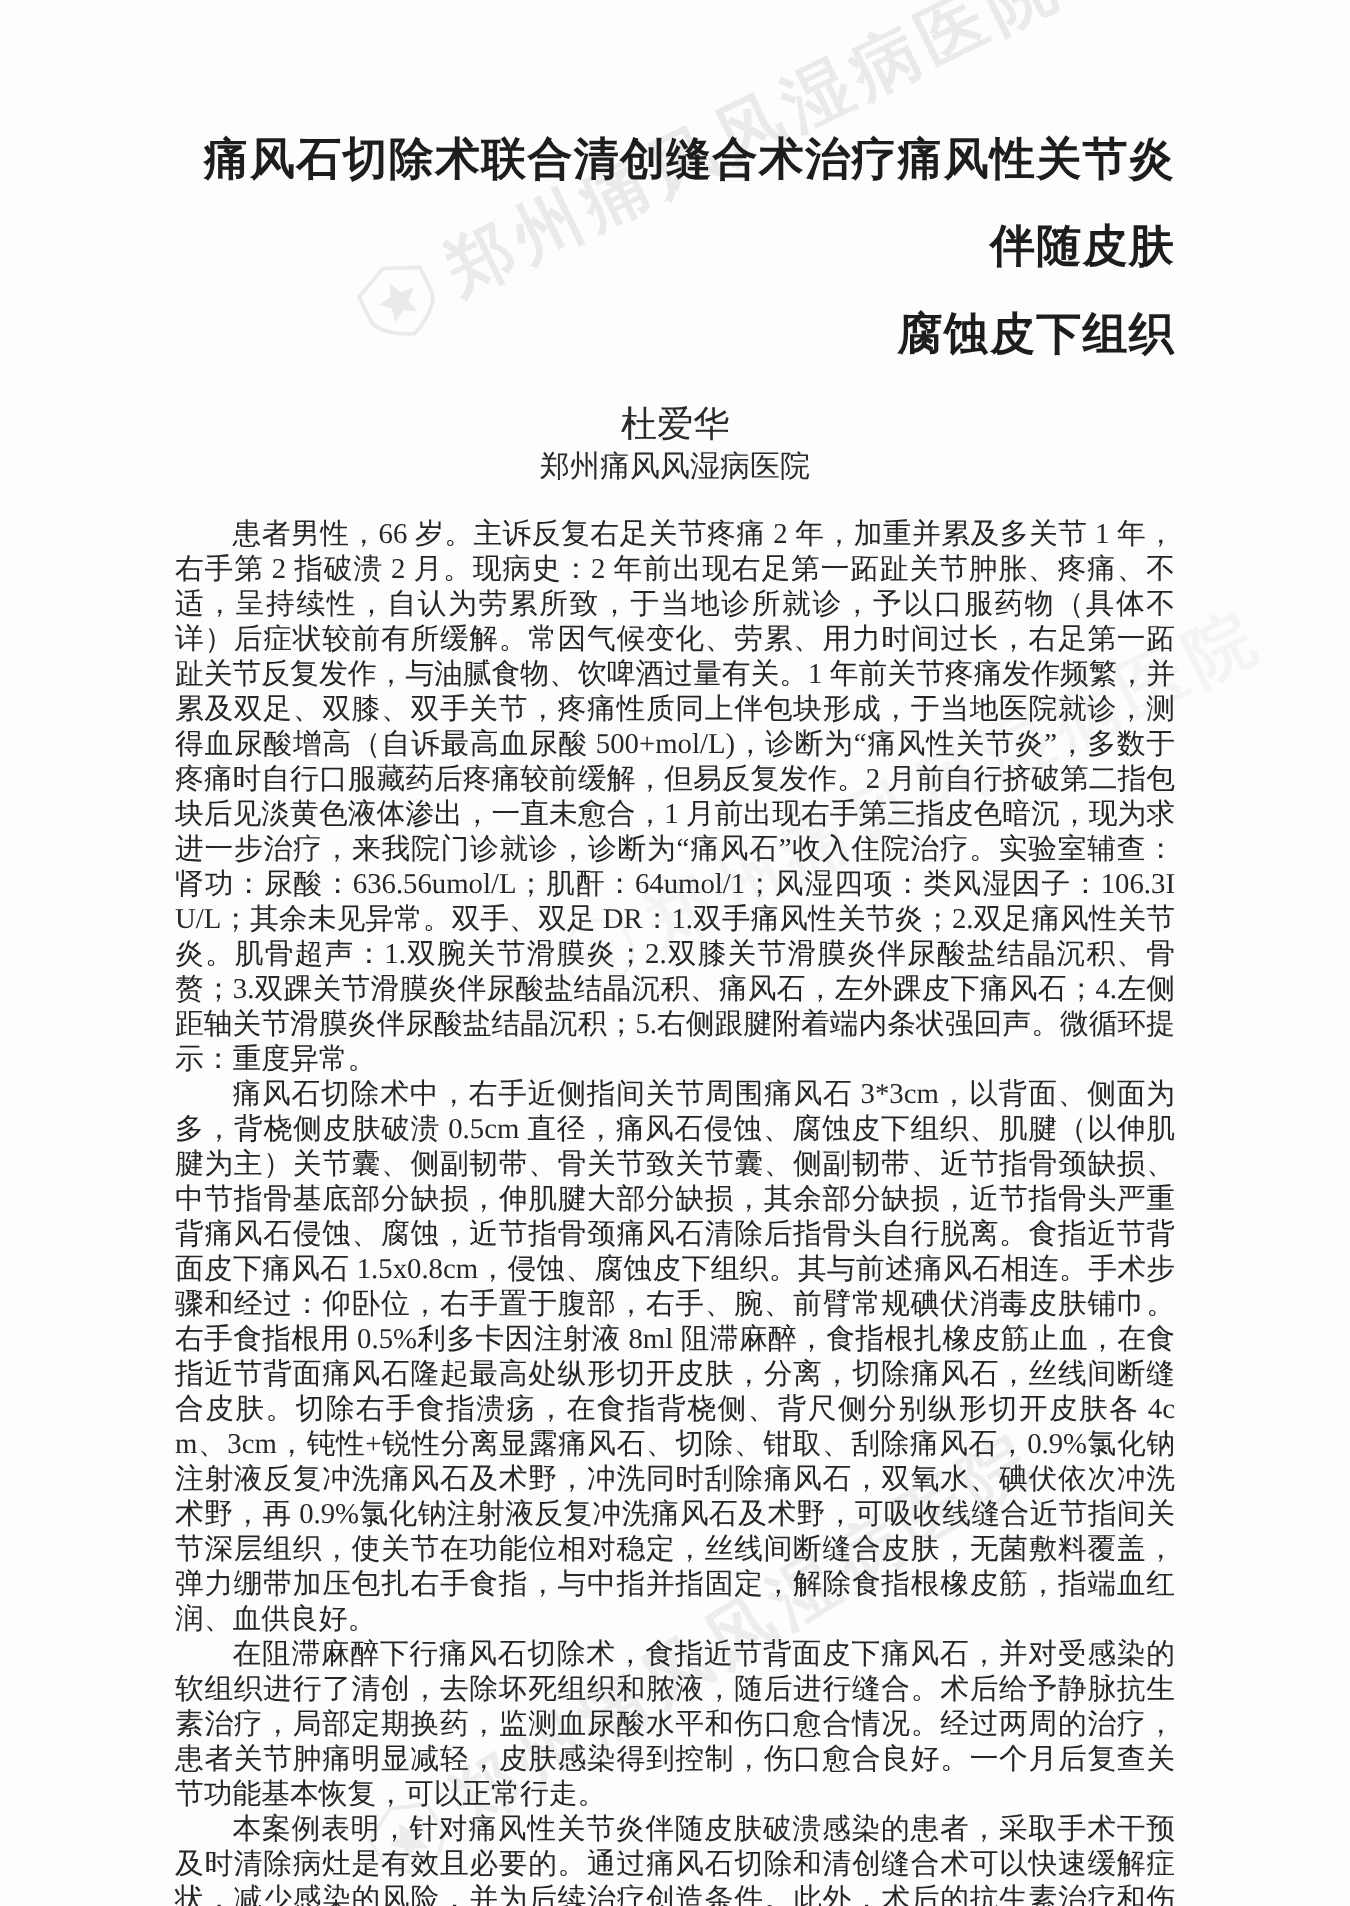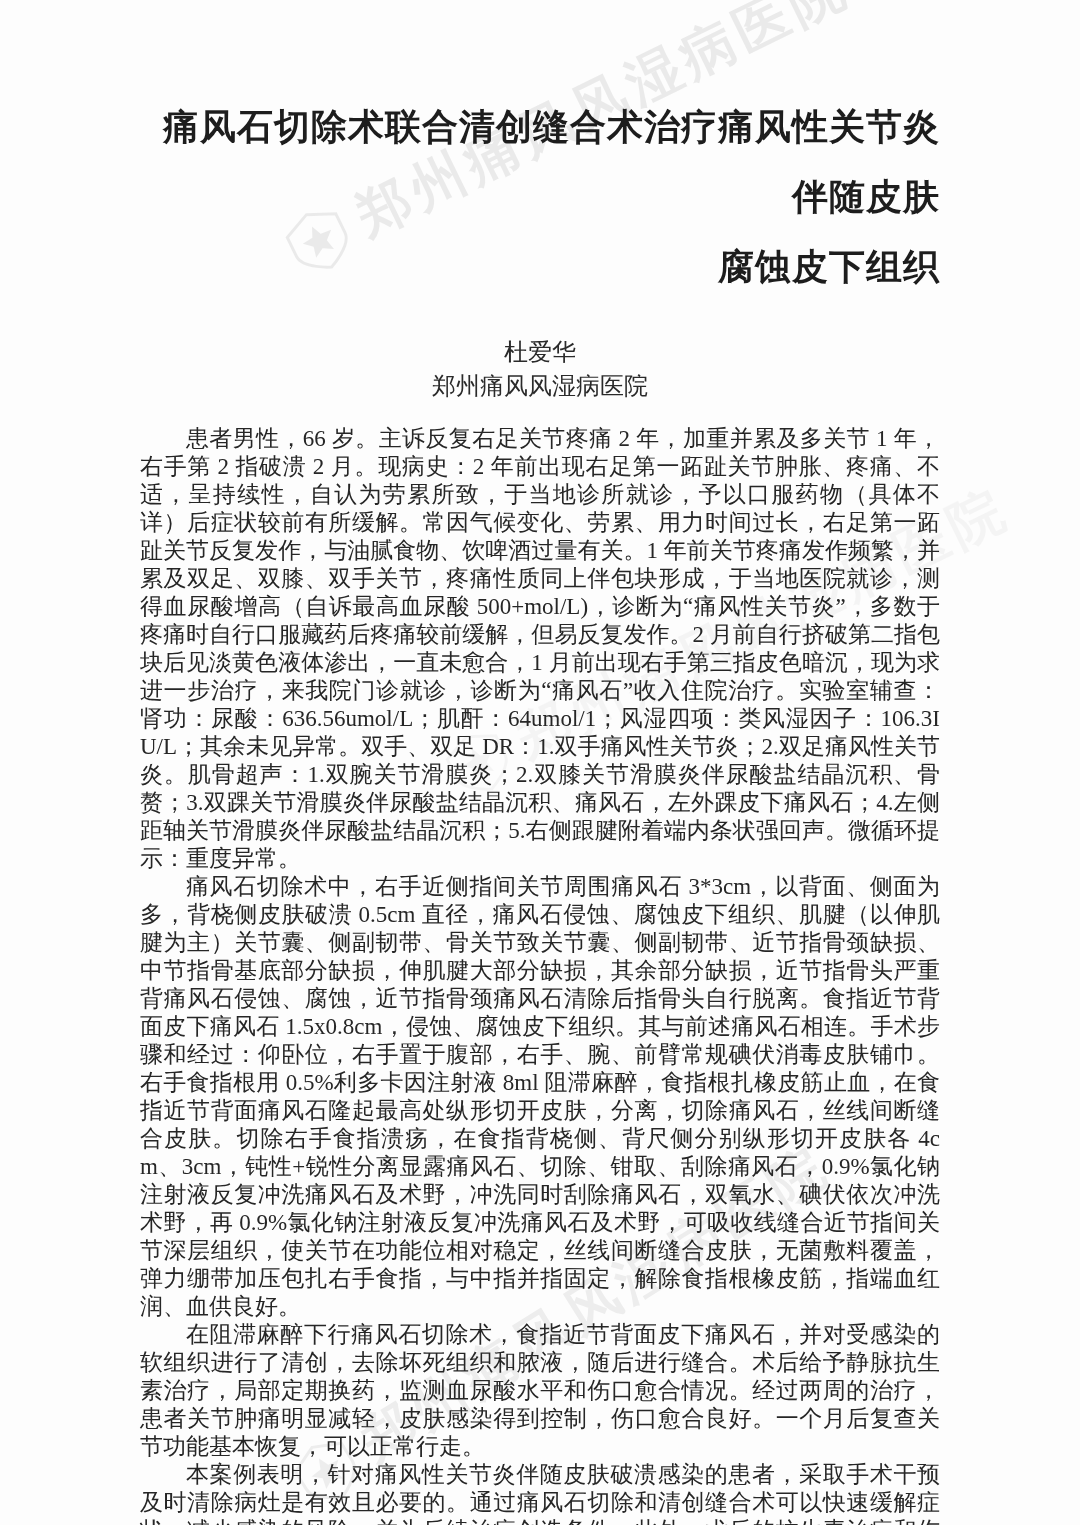--- a/index.html
+++ b/index.html
@@ -24,23 +24,23 @@
     padding-top: 92px;
     text-align: right;
     font-family: "Liberation Sans", "DejaVu Sans", sans-serif;
     font-weight: 700;
     font-size: 36px;
     line-height: 70px;
     color: #1d1d1d;
     letter-spacing: 1px;
   }
   .byline {
-    margin-top: 33px;
+    margin-top: 21px;
     text-align: center;
-    font-size: 24px;
+    font-size: 29px;
     line-height: 34px;
     color: #2a2a2a;
   }
   .affiliation {
     text-align: center;
     font-size: 24px;
     line-height: 34px;
     color: #2a2a2a;
   }
   .body-text {

